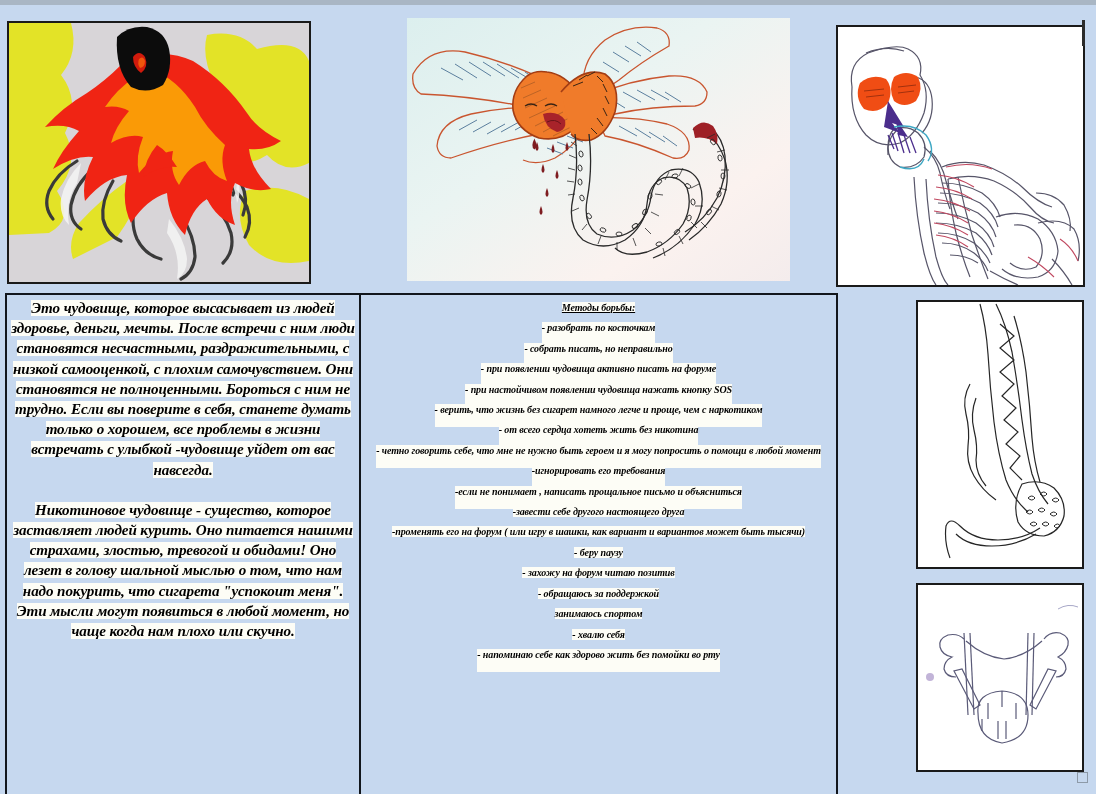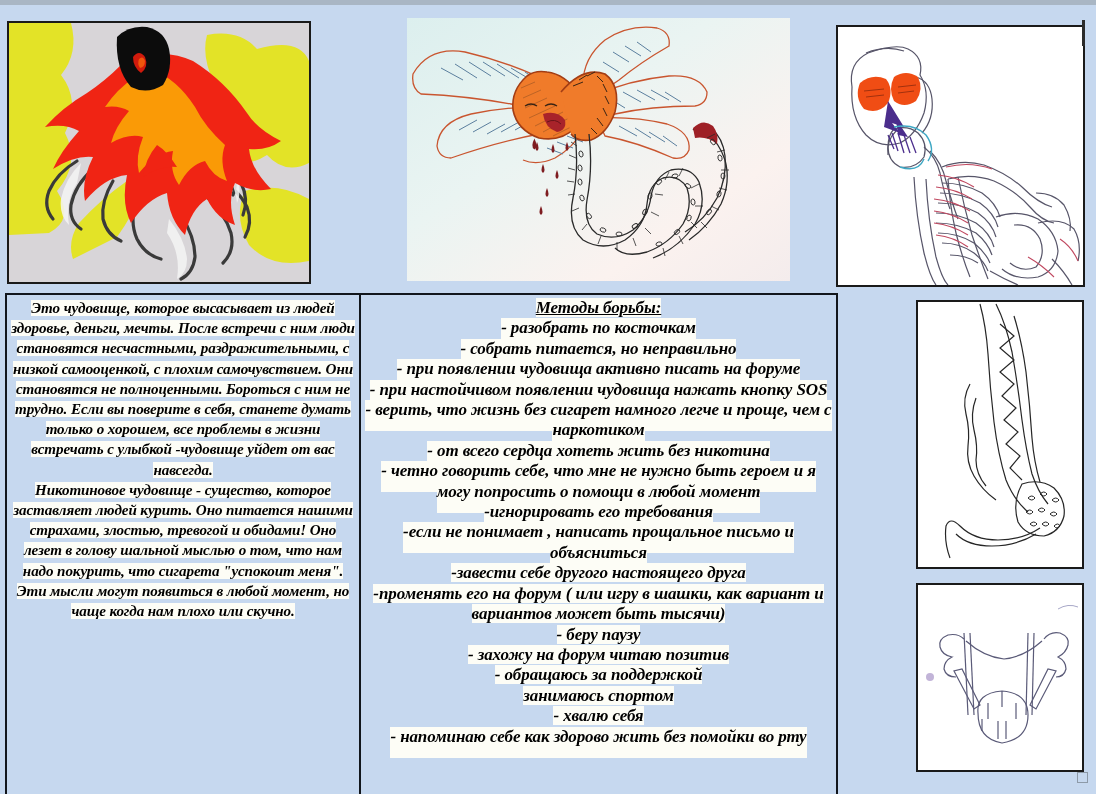--- a/index.html
+++ b/index.html
@@ -50,28 +50,28 @@
     font-size:15.1px;
     line-height:20.2px;
     color:#000;
     letter-spacing:-0.1px;
   }
   .para span.hl{
     background:#fdfdf6;
     box-decoration-break:clone;
     -webkit-box-decoration-break:clone;
   }
-  #col-left .para + .para{}
+  #col-left .para + .para{margin-top:20px;}
 
   .method{
     margin:0;
     text-align:center;
     font-style:italic;
     font-weight:bold;
-    font-size:17px;
+    font-size:10px;
     line-height:20.4px;
     color:#000;
     letter-spacing:-0.1px;
   }
   .method span.hl{
     background:#fdfdf6;
     box-decoration-break:clone;
     -webkit-box-decoration-break:clone;
   }
   .method.heading span.hl{text-decoration:underline;}
@@ -443,21 +443,21 @@
 <div id="text-table">
 
   <div id="col-left">
     <p class="para"><span class="hl">Это чудовище, которое высасывает из людей здоровье, деньги, мечты. После встречи с ним люди становятся несчастными, раздражительными, с низкой самооценкой, с плохим самочувствием. Они становятся не полноценными. Бороться с ним не трудно. Если вы поверите в себя, станете думать только о хорошем, все проблемы в жизни встречать с улыбкой -чудовище уйдет от вас навсегда.</span></p>
     <p class="para"><span class="hl">Никотиновое чудовище - существо, которое заставляет людей курить. Оно питается нашими страхами, злостью, тревогой и обидами! Оно лезет в голову шальной мыслью о том, что нам надо покурить, что сигарета "успокоит меня". Эти мысли могут появиться в любой момент, но чаще когда нам плохо или скучно.</span></p>
   </div>
 
   <div id="col-right">
     <p class="method heading"><span class="hl">Методы борьбы:</span></p>
     <p class="method squig"><span class="hl">- разобрать по косточкам</span></p>
-    <p class="method squig"><span class="hl">- собрать питается, но неправильно</span></p>
+    <p class="method squig"><span class="hl">- собрать писать, но неправильно</span></p>
     <p class="method squig"><span class="hl">- при появлении чудовища активно писать на форуме</span></p>
     <p class="method squig"><span class="hl">- при настойчивом появлении чудовища нажать кнопку SOS</span></p>
     <p class="method squig"><span class="hl">- верить, что жизнь без сигарет намного легче и проще, чем с наркотиком</span></p>
     <p class="method squig"><span class="hl">- от всего сердца хотеть жить без никотина</span></p>
     <p class="method squig"><span class="hl">- четно говорить себе, что мне не нужно быть героем и я могу попросить о помощи в любой момент</span></p>
     <p class="method squig"><span class="hl">-игнорировать его требования</span></p>
     <p class="method squig"><span class="hl">-если не понимает , написать прощальное письмо и объясниться</span></p>
     <p class="method"><span class="hl">-завести себе другого настоящего друга</span></p>
     <p class="method"><span class="hl">-променять его на форум ( или игру в шашки, как вариант и вариантов может быть тысячи)</span></p>
     <p class="method"><span class="hl">- беру паузу</span></p>

